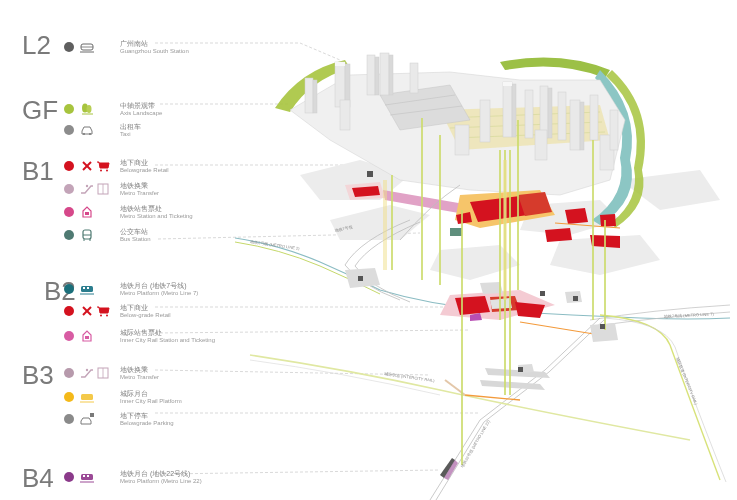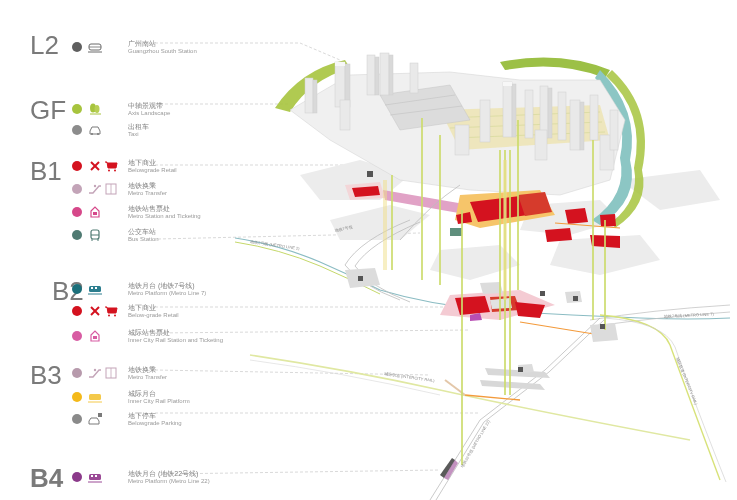--- a/index.html
+++ b/index.html
@@ -1,19 +1,19 @@
 <!DOCTYPE html>
 <html><head>
 <meta charset="utf-8">
 <style>
   * { box-sizing: border-box; margin: 0; padding: 0; }
   html, body { width: 737px; height: 500px; background: #ffffff; overflow: hidden; }
   body { position: relative; font-family: "Liberation Sans", sans-serif; color: #8a8a8a; }
 
-  .legend { position: absolute; left: 16px; top: 0; width: 613px; height: 500px; pointer-events: none; }
+  .legend { position: absolute; left: 8px; top: 0; width: 613px; height: 500px; pointer-events: none; }
   .level-label {
     position: absolute; left: 14px; font-family: "Liberation Sans", sans-serif;
     font-size: 26px; font-weight: 300; color: #7a7a7a; letter-spacing: 0px; line-height: 1;
   }
   .row { position: absolute; left: 56px; height: 18px; display: flex; align-items: center; }
   .dot { width: 10px; height: 10px; border-radius: 50%; margin-right: 6px; flex: none; }
   .icons { display: flex; align-items: center; width: 40px; flex: none; }
   .icon { width: 14px; height: 12px; margin-right: 2px; display: inline-block; }
   .texts { display: flex; flex-direction: column; margin-left: 0px; }
   .cn { font-size: 7px; color: #7f7f7f; line-height: 8px; white-space: nowrap; }
@@ -404,21 +404,21 @@
           <path d="M1,8 L3,5 L9,5 L11,8 L11,11 L1,11 Z" fill="none" stroke="#7a7a7a" stroke-width="1"></path>
           <rect x="10" y="0" width="4" height="4" fill="#7a7a7a"></rect>
         </svg>
     </span>
     <span class="texts">
         <span class="cn">地下停车</span>
         <span class="en">Belowgrade Parking</span>
       </span>
   </div>
 
-  <div class="level-label" style="top:465px;font-weight:bold;">B4</div>
+  <div class="level-label" style="top:465px;">B4</div>
   <div class="row" style="top:468px;">
     <span class="dot" style="background:#8b3a8a"></span>
     <span class="icons">
       <svg class="icon" viewBox="0 0 14 12">
           <rect x="1" y="3" width="12" height="6" rx="1.5" fill="#9b4a96"></rect>
           <rect x="3" y="4" width="2" height="2" fill="#fff"></rect>
           <rect x="7" y="4" width="2" height="2" fill="#fff"></rect>
           <line x1="0" y1="11" x2="14" y2="11" stroke="#9b4a96"></line>
         </svg>
     </span>

